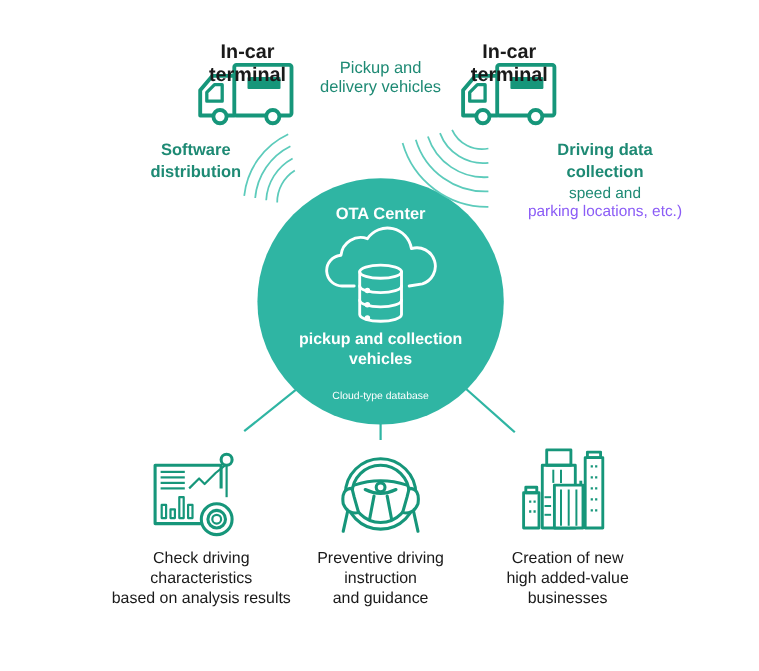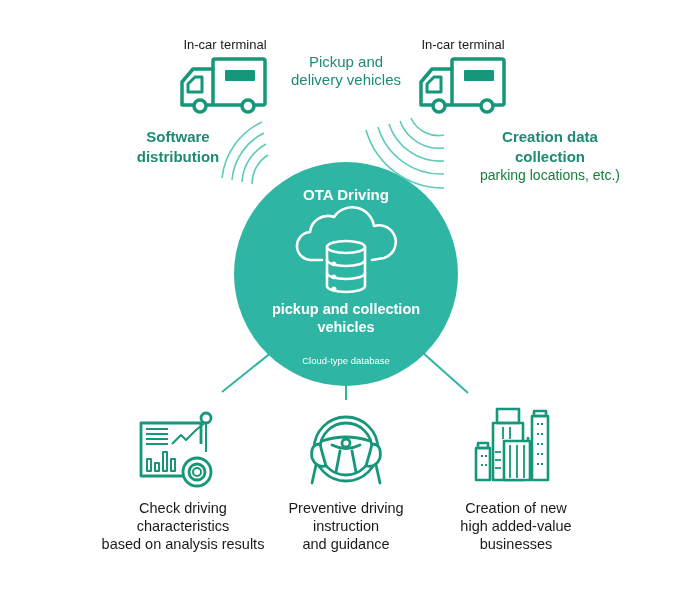--- a/index.html
+++ b/index.html
@@ -1,21 +1,21 @@
 <!DOCTYPE html>
 <html><head>
   <meta charset="utf-8">
   <style>
     html, body { margin: 0; padding: 0; background: #ffffff; }
     body { width: 690px; height: 610px; position: relative; overflow: hidden; font-family: "Liberation Sans", sans-serif; }
     .abs { position: absolute; }
     .txt-dark { color: #1a1a1a; }
     .txt-teal { color: #1e8a74; font-weight: bold; }
     .center { text-align: center; }
-    .label-sm { font-size: 13px; }
+    .label-sm { font-size: 18px; font-weight: bold; }
     .label-lg { font-size: 15px; line-height: 20px; font-weight: bold; }
     .circle-text { color: #ffffff; text-align: center; }
     svg { position: absolute; left: 0; top: 0; }
   </style>
 </head>
 <body>
 
 <svg width="690" height="610" viewBox="0 0 690 610">
 
   <line x1="272" y1="352" x2="222" y2="392" stroke="#2fb5a3" stroke-width="2"></line>
@@ -134,26 +134,27 @@
   <div>Pickup and</div>
   <div>delivery vehicles</div>
 </div>
 
 <div class="abs center label-lg txt-teal" style="left:118px; top:127px; width:120px;">
   <div>Software</div>
   <div>distribution</div>
 </div>
 
 <div class="abs center" style="left:455px; top:127px; width:190px;">
-  <div class="label-lg txt-teal">Creation data</div>
+  <div class="label-lg txt-teal">Driving data</div>
   <div class="label-lg txt-teal">collection</div>
-  <div style="color:#15803d; font-size:14px; line-height:16px;">parking locations, etc.)</div>
+  <div style="color:#1e8a74; font-size:14px; line-height:16px;">speed and</div>
+  <div style="color:#8b5cf6; font-size:14px; line-height:16px;">parking locations, etc.)</div>
 </div>
 
-<div class="abs circle-text" style="left:266px; top:186px; width:160px; font-size:15px; font-weight:bold;">OTA Driving</div>
+<div class="abs circle-text" style="left:266px; top:186px; width:160px; font-size:15px; font-weight:bold;">OTA Center</div>
 <div class="abs circle-text" style="left:246px; top:300px; width:200px; font-size:14.5px; line-height:18px; font-weight:bold;">
   <div>pickup and collection</div>
   <div>vehicles</div>
 </div>
 <div class="abs circle-text" style="left:266px; top:355px; width:160px; font-size:9.5px;">Cloud-type database</div>
 
 <div class="abs center txt-dark" style="left:78px; top:499px; width:210px; font-size:14.5px; line-height:18px;">
   <div>Check driving</div>
   <div>characteristics</div>
   <div>based on analysis results</div>

